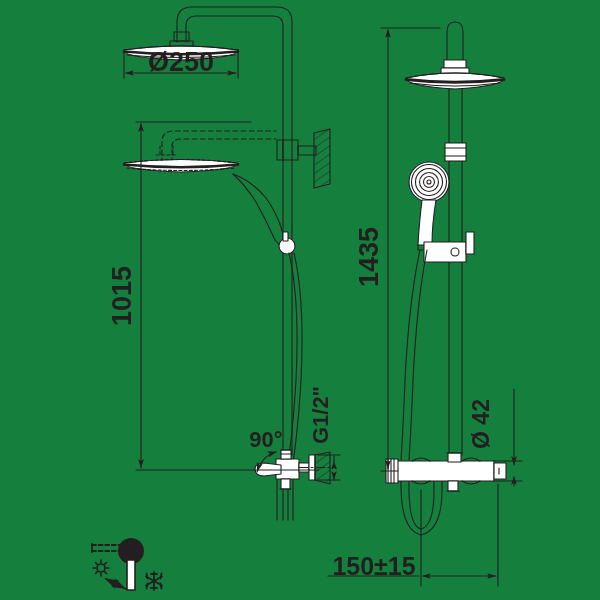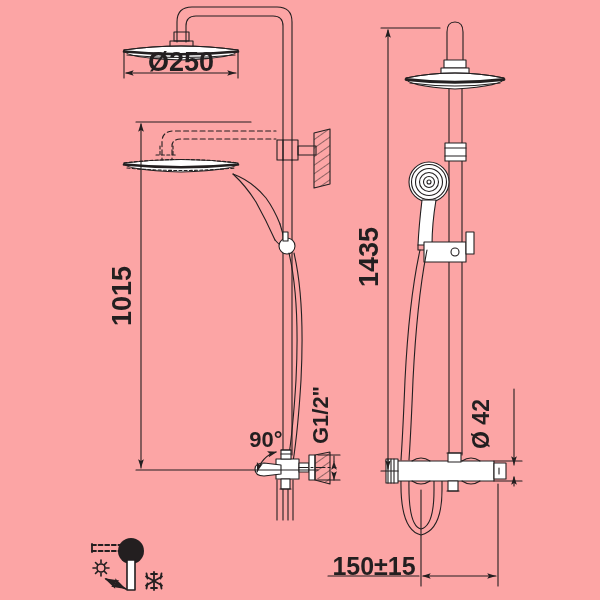--- a/index.html
+++ b/index.html
@@ -1,18 +1,18 @@
 <!DOCTYPE html>
 <html><head>
 <meta charset="utf-8">
 <style>
   html,body{margin:0;padding:0;background:#ffffff;}
   body{width:600px;height:600px;overflow:hidden;
        font-family:"Liberation Sans",sans-serif;color:#231f20;}
-  #sheet{position:relative;width:600px;height:600px;background:#fca5a5;}
+  #sheet{position:relative;width:600px;height:600px;background:#15803d;}
   svg{display:block;}
   .dimtext{font-family:"Liberation Sans",sans-serif;font-weight:700;fill:#231f20;}
 </style>
 </head>
 <body>
 
 <div id="sheet">
   <svg width="600" height="600" viewBox="0 0 600 600">
 
     <defs>

